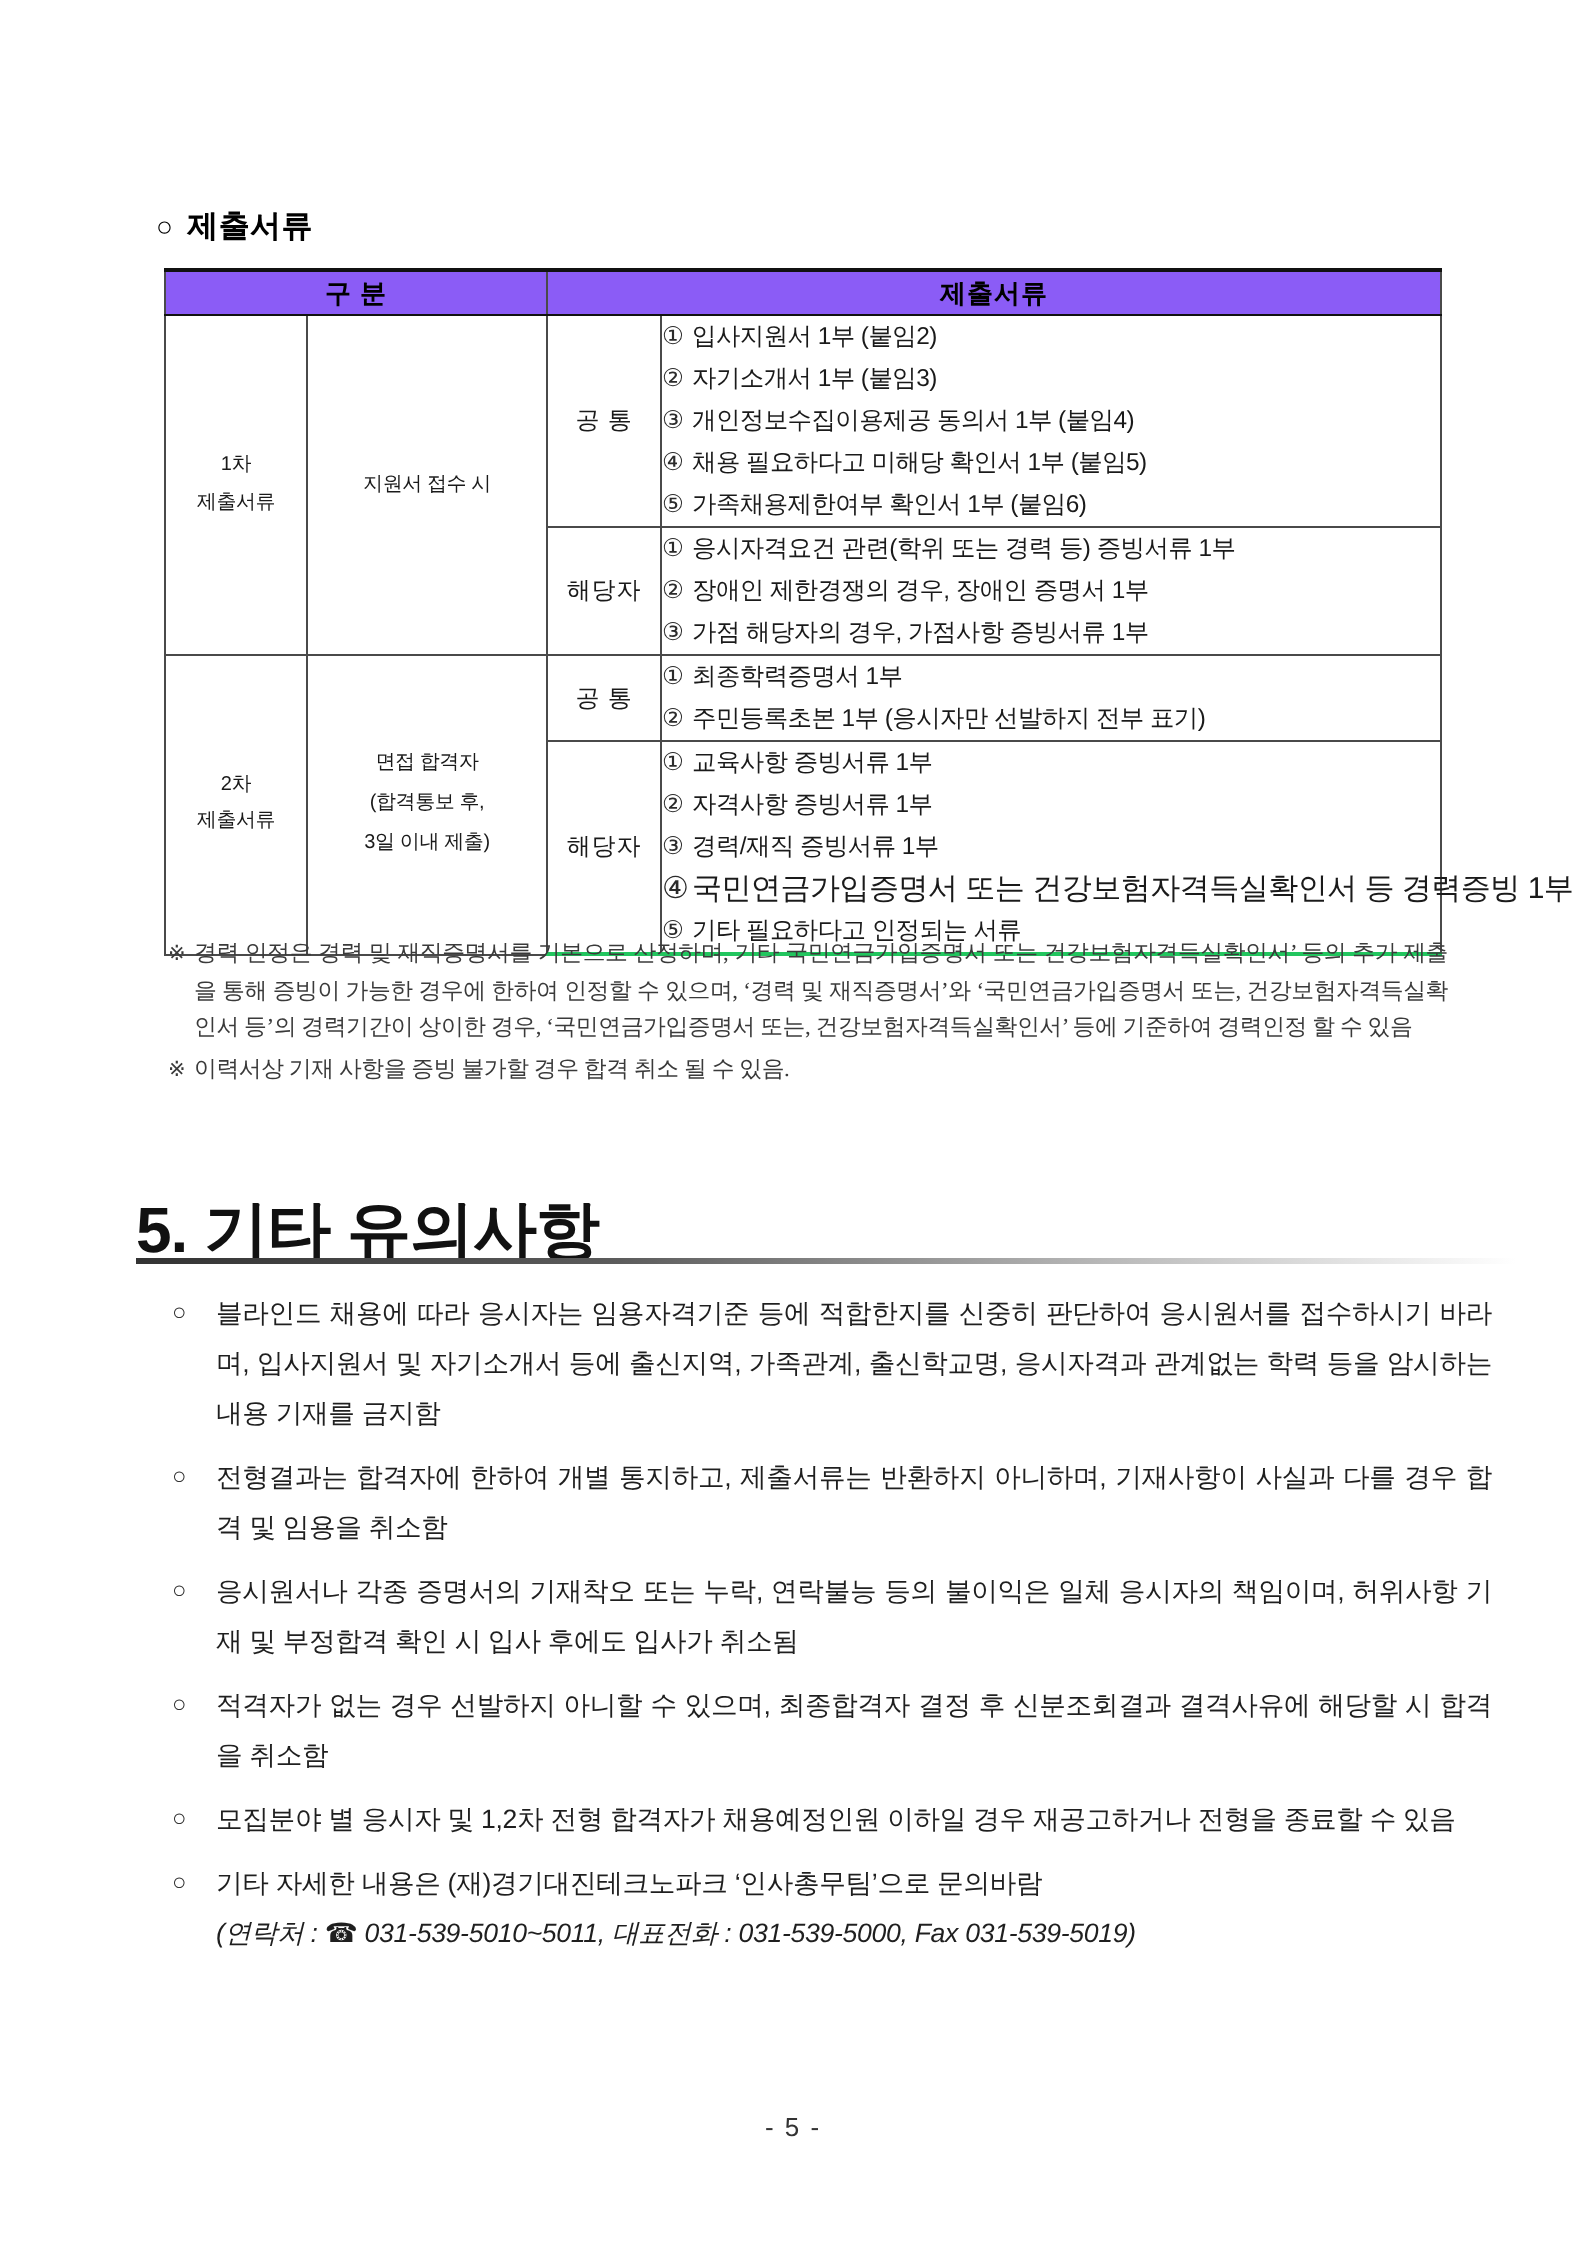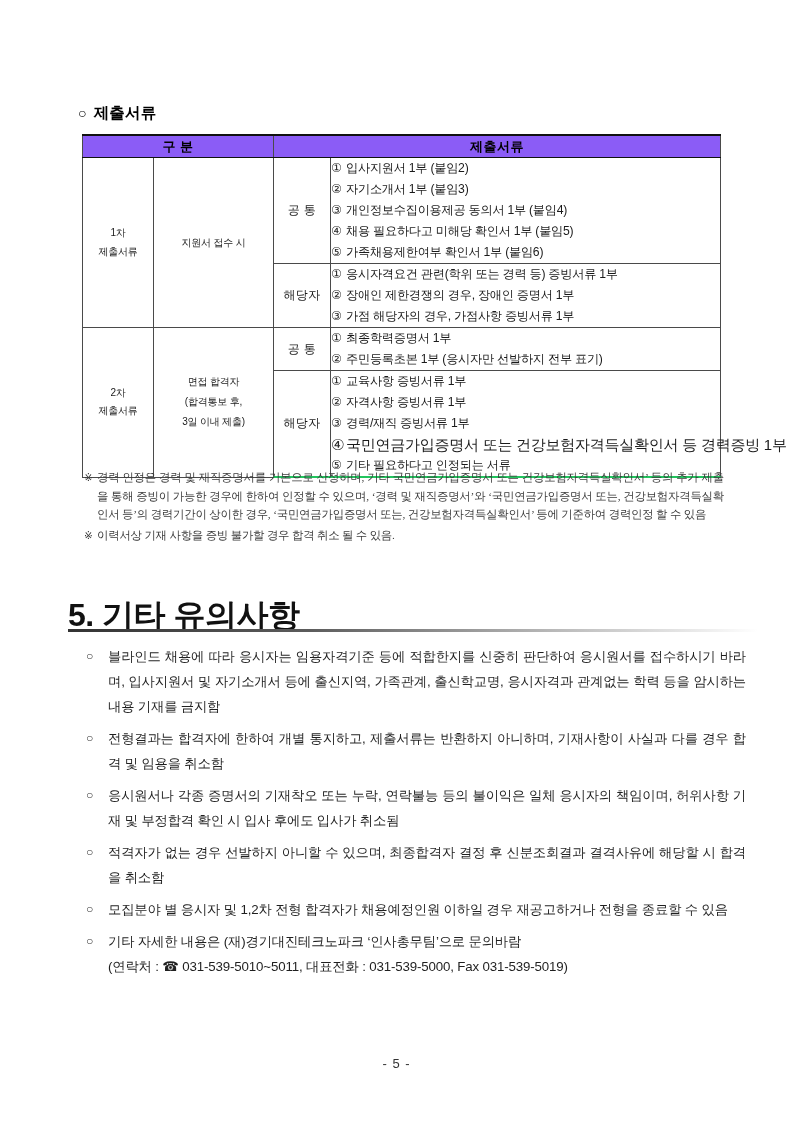--- a/index.html
+++ b/index.html
@@ -203,20 +203,21 @@
     line-height: 25px;
     text-align: justify;
     text-justify: inter-character;
     letter-spacing: -0.15px;
   }
   .bullet .text p {
     margin: 0;
   }
   .bullet .text p.nojustify {
     text-align: left;
+    font-style: italic;
   }
 
   
   .page-number {
     position: absolute;
     left: 0;
     top: 1040px;
     width: 793px;
     text-align: center;
     font-size: 13px;

